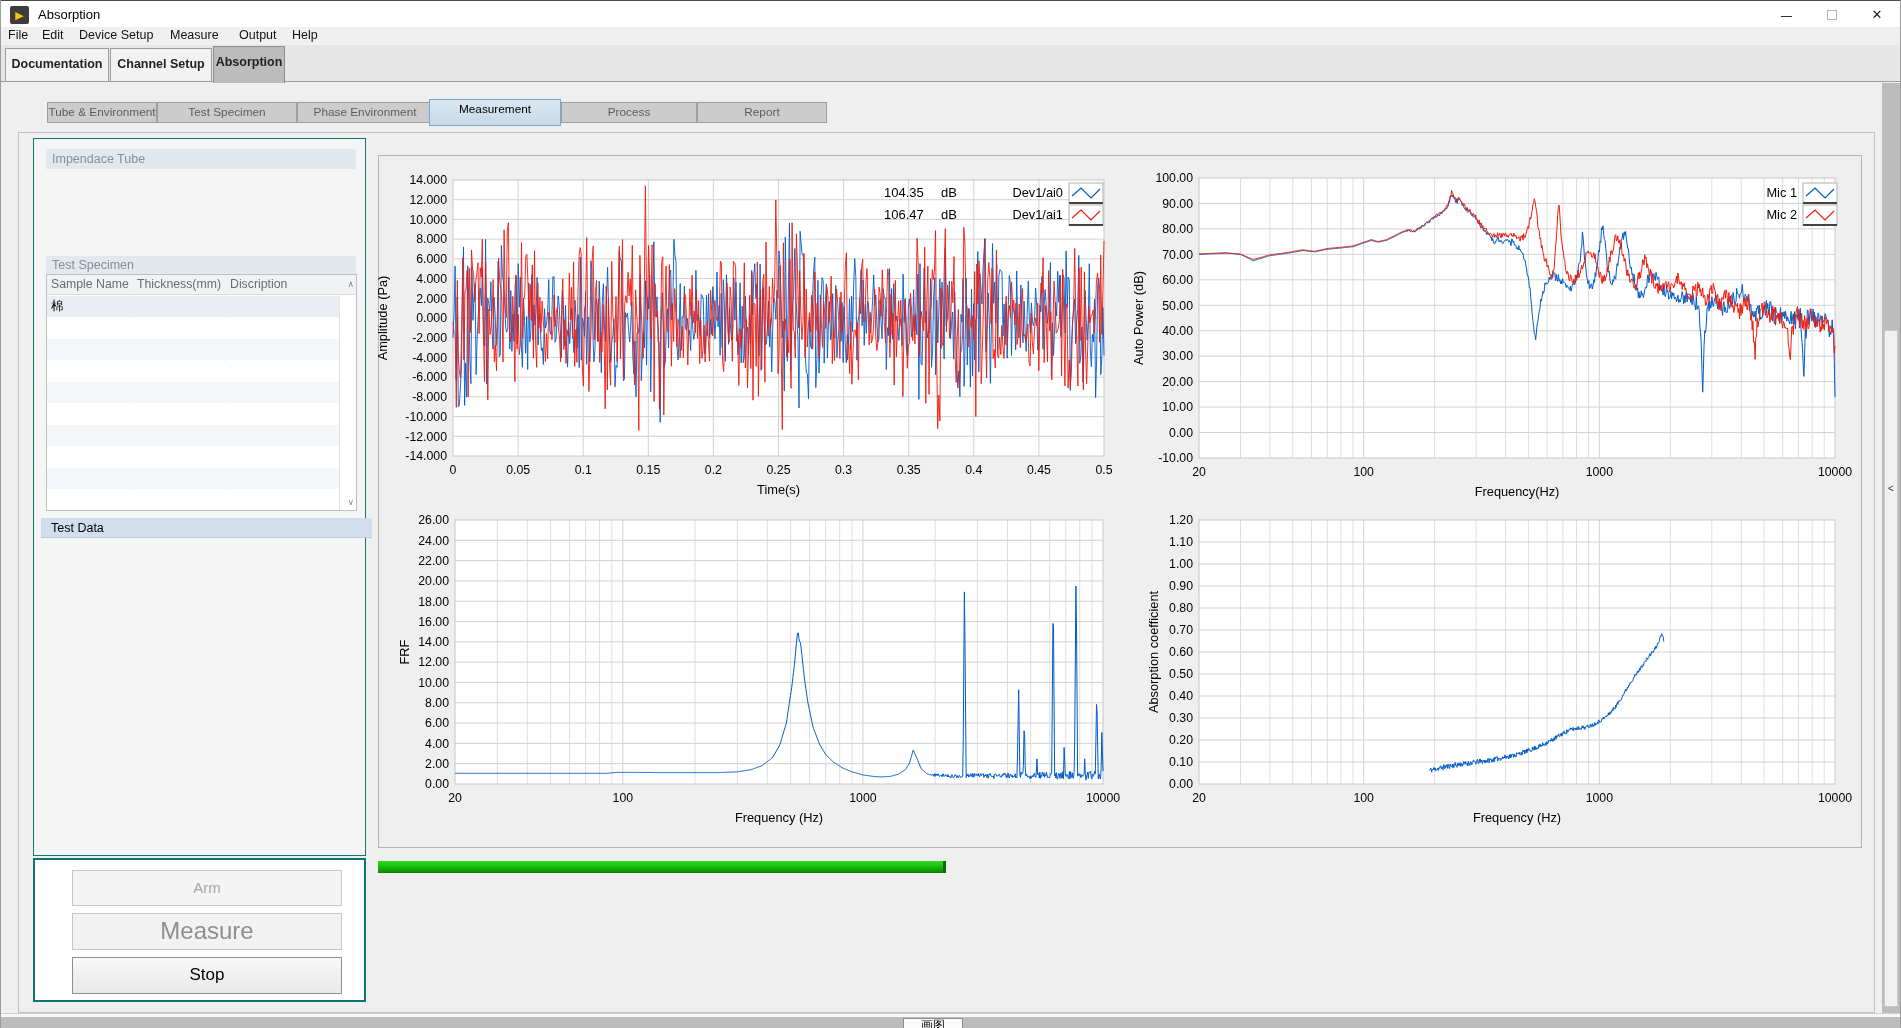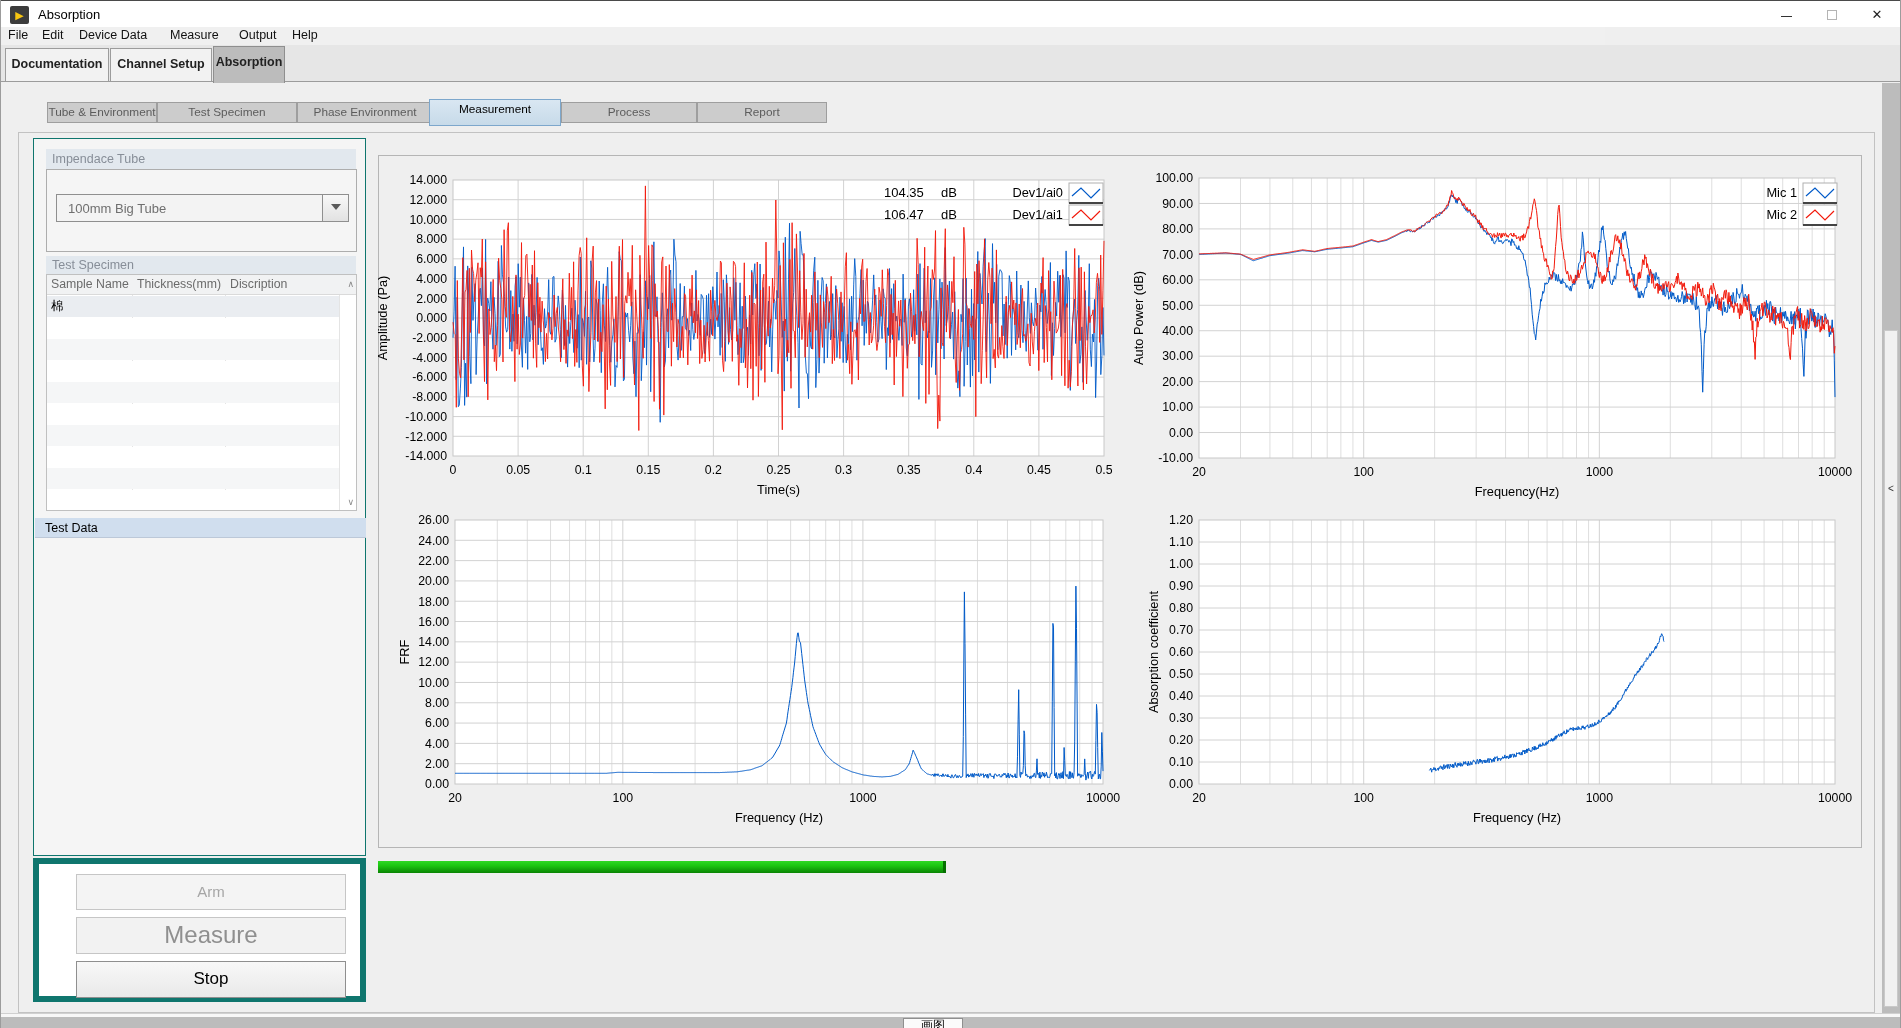--- a/index.html
+++ b/index.html
@@ -26,24 +26,24 @@
   #tube-dropdown { position:absolute; left:9px; top:24px; width:293px; height:28px; border:1px solid #8f8f8f; background:#f3f3f3; }
   #tube-dropdown .val { position:absolute; left:11px; top:6px; font-size:13px; color:#6f6f6f; }
   #tube-dropdown .arrowbox { position:absolute; right:0; top:0; width:26px; height:26px; border-left:1px solid #8f8f8f; background:linear-gradient(#f8f8f8,#e2e2e2); }
   #tube-dropdown .caret { position:absolute; left:8px; top:9px; width:0; height:0; border-left:5px solid transparent; border-right:5px solid transparent; border-top:6px solid #5a5a5a; }
   #spec-table { position:absolute; left:12px; top:135px; width:311px; height:237px; background:#ffffff; border:1px solid #c0c0c0; overflow:hidden; }
   .spec-header { position:absolute; left:0; top:0; width:100%; height:20px; background:#f1f2f3; border-bottom:1px solid #dadada; }
   .spec-header span { position:absolute; top:2px; font-size:12.3px; color:#6b6b6b; }
   .spec-row { position:absolute; left:0; width:292px; height:21px; font-size:12.5px; color:#000; }
   .colsep { position:absolute; top:0; width:1px; height:237px; background:#e4e4e4; }
   .scrollgl { position:absolute; right:2px; font-size:9px; color:#8a8a8a; }
-  #testdata-label { position:absolute; left:1px; top:379px; width:331px; height:20px; background:#d0deee; font-size:12.5px; color:#000; padding-left:10px; line-height:20px; border-bottom:1px solid #bcc8d8; }
+  #testdata-label { position:absolute; left:7px; top:379px; width:331px; height:20px; background:#d0deee; font-size:12.5px; color:#000; padding-left:10px; line-height:20px; border-bottom:1px solid #bcc8d8; }
   #testdata-list { position:absolute; left:8px; top:402px; width:318px; height:311px; background:#ffffff; border:1px solid #9a9a9a; }
   .td-item { position:absolute; left:1px; width:314px; height:15px; font-size:12.3px; color:#000; padding-left:8px; line-height:15px; white-space:nowrap; }
-  #btnbox { position:absolute; left:33px; top:858px; width:333px; height:144px; border:6px solid #0f766e; background:#ffffff; }
+  #btnbox { position:absolute; left:33px; top:858px; width:333px; height:144px; border:2px solid #0f766e; background:#ffffff; }
   .ctl-btn { position:absolute; left:37px; width:270px; text-align:center; }
   #arm-button { top:10px; height:36px; border:1px solid #c6c6c6; background:#f4f4f4; color:#a6a6a6; font-size:15px; line-height:34px; }
   #measure-button { top:53px; height:37px; border:1px solid #c6c6c6; background:#f2f2f2; color:#8f8f8f; font-size:24px; line-height:34px; }
   #stop-button { top:97px; height:37px; border:1px solid #8f8f8f; background:linear-gradient(#f8f8f8,#e9e9e9); color:#000; font-size:17px; line-height:34px; }
   #chartsbox { position:absolute; left:378px; top:155px; width:1484px; height:693px; border:1px solid #b5b5b5; background:#efefef; }
   #progressbar { position:absolute; left:378px; top:861px; width:568px; height:12px; background:linear-gradient(#2ed824,#1bc511 40%,#098403); border-right:3px solid #067001; }
   #rightstrip { position:absolute; left:1882px; top:83px; width:19px; height:945px; background:#bcbcbc; }
   #right-handle { position:absolute; left:2px; top:247px; width:14px; height:677px; background:#f1f1f1; border:1px solid #c9c9c9; }
   #right-handle .arr { position:absolute; left:3px; top:152px; font-size:10px; color:#333; }
   #bottomband { position:absolute; left:0; top:1013px; width:1901px; height:4px; background:#f7f7f7; border-top:1px solid #d0d0d0; }
@@ -66,21 +66,21 @@
       <div class="glyph-max" style="border-color:#b4b4b4"></div>
     </div>
   <div class="winbtn" style="left:1853px">
       <div class="glyph-close">✕</div>
     </div>
 </div>
 
 <div id="menubar">
   <span class="menu-item" style="left:8px">File</span>
   <span class="menu-item" style="left:42px">Edit</span>
-  <span class="menu-item" style="left:79px">Device Data</span>
+  <span class="menu-item" style="left:79px">Device Setup</span>
   <span class="menu-item" style="left:170px">Measure</span>
   <span class="menu-item" style="left:239px">Output</span>
   <span class="menu-item" style="left:292px">Help</span>
 </div>
 
 <div id="tabstrip">
   <div class="maintab" style="left:5px; width:104px">Documentation</div>
   <div class="maintab" style="left:110px; width:102px">Channel Setup</div>
   <div class="maintab selected" style="left:213px; width:72px">Absorption</div>
 </div>
@@ -91,28 +91,20 @@
 <div class="subtab" style="left:157px; width:140px">Test Specimen</div>
 <div class="subtab" style="left:297px; width:136px">Phase Environment</div>
 <div class="subtab selected" style="left:429px; width:132px">Measurement</div>
 <div class="subtab" style="left:561px; width:136px">Process</div>
 <div class="subtab" style="left:697px; width:130px">Report</div>
 
 <div id="pagebox"></div>
 
 <div id="leftbox">
   <div class="grouplabel" style="left:12px; top:10px; width:310px; height:20px;">Impendace Tube</div>
-  <div id="imp-box">
-    <div id="tube-dropdown">
-      <span class="val">100mm Big Tube</span>
-      <span class="arrowbox">
-          <span class="caret"></span>
-        </span>
-    </div>
-  </div>
   <div class="grouplabel" style="left:12px; top:117px; width:310px; height:18px; line-height:18px;">Test Specimen</div>
   <div id="spec-table">
     <div class="colsep" style="left:85px"></div>
     <div class="colsep" style="left:178px"></div>
     <div class="colsep" style="left:292px"></div>
     <div class="spec-header">
       <span style="left:4px">Sample Name</span>
       <span style="left:90px">Thickness(mm)</span>
       <span style="left:183px">Discription</span>
     </div>

